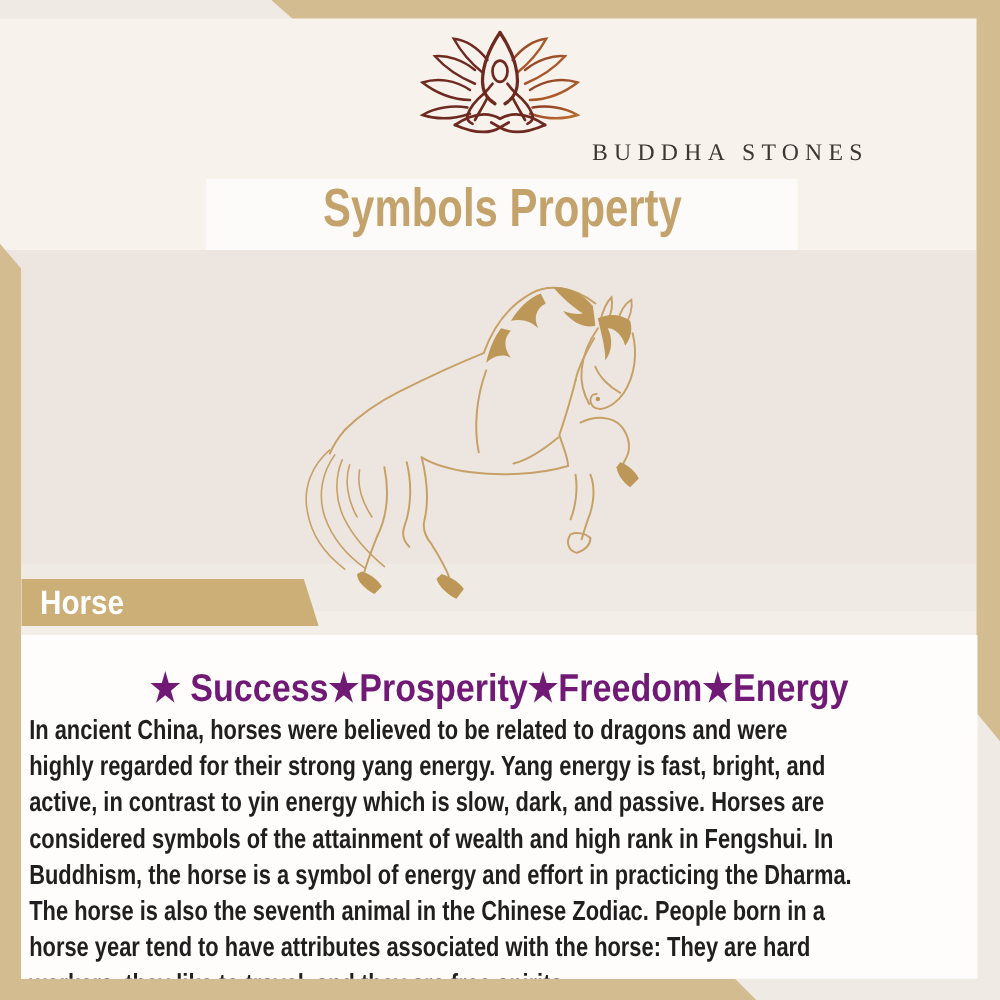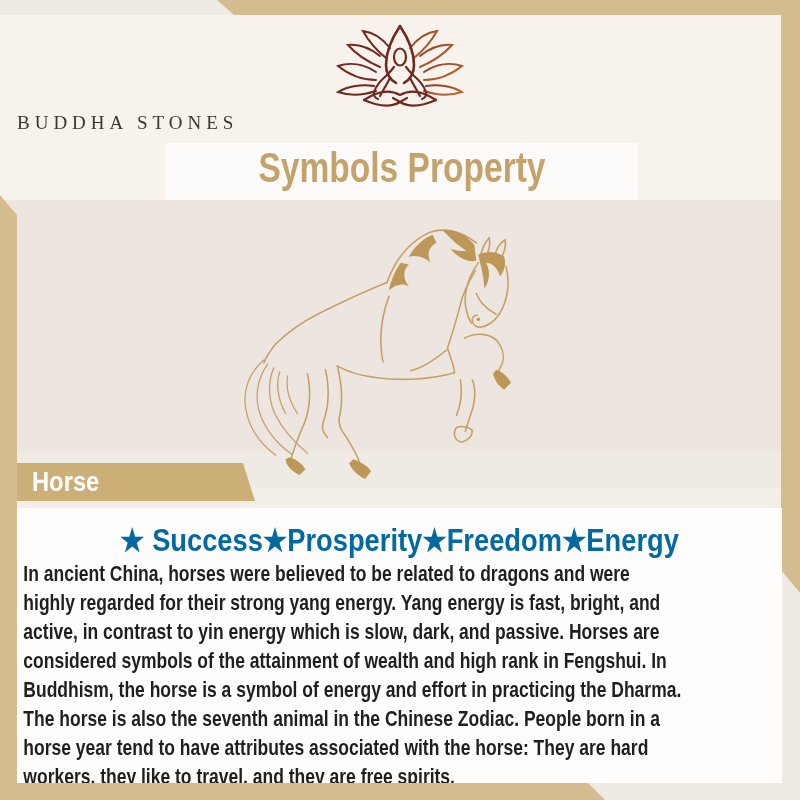--- a/index.html
+++ b/index.html
@@ -17,33 +17,33 @@
   .strip-left{left:0;top:195px;width:17px;height:605px;background:#d4bc91;
     clip-path:polygon(0 0,100% 20px,100% 100%,0 100%);}
   .bar-bottom{left:0;top:783px;width:605px;height:17px;background:#d4bc91;
     clip-path:polygon(0 0,588px 0,100% 100%,0 100%);}
   
   .panel-top{left:0;top:15px;width:781px;height:185px;background:#f8f2ed;}
   .title-band{left:165px;top:143px;width:473px;height:57px;background:#fdfbf9;
     display:flex;justify-content:center;}
   .title-band .t{font-size:43px;font-weight:700;color:#c3a36b;white-space:nowrap;
     transform:scaleX(0.78);}
-  .brand-text{left:0;top:112px;width:695px;text-align:left;
+  .brand-text{left:0;top:112px;width:695px;text-align:right;
     font-family:"Liberation Serif", serif;font-size:19px;letter-spacing:5px;
-    color:#3b3733;padding-left:17px;}
+    color:#3b3733;}
   .section-horse{left:0;top:200px;width:781px;height:251px;background:#ede6e0;}
   .banner{left:17px;top:451px;width:238px;height:38px;background:#ccae77;
     clip-path:polygon(0 0,226px 0,100% 100%,0 100%);
     display:flex;align-items:center;margin-top:12px;}
   .banner .t{font-size:27px;font-weight:700;color:#ffffff;padding-left:17px;
     transform:scaleX(0.88);transform-origin:0 50%;white-space:nowrap;}
   .strip-mid{left:17px;top:489px;width:764px;height:19px;background:#f4eee9;}
   .panel-text{left:17px;top:508px;width:765px;height:275px;background:#fffdfc;overflow:hidden;}
-  .star-line{margin-top:15px;height:36px;line-height:36px;text-align:center;
-    font-size:31px;font-weight:700;color:#0369a1;}
+  .star-line{margin-top:25px;height:36px;line-height:36px;text-align:center;
+    font-size:31px;font-weight:700;color:#701a75;}
   .star-line .t{display:inline-block;transform:scaleX(0.88);white-space:nowrap;}
   .paragraph{margin-top:0;padding-left:8px;width:945px;
     transform:scaleX(0.795);transform-origin:0 0;
     font-size:22px;font-weight:700;line-height:29px;color:#1f1f1f;
     white-space:pre-line;}
   svg{display:block;}
 </style>
 </head>
 <body>
 

